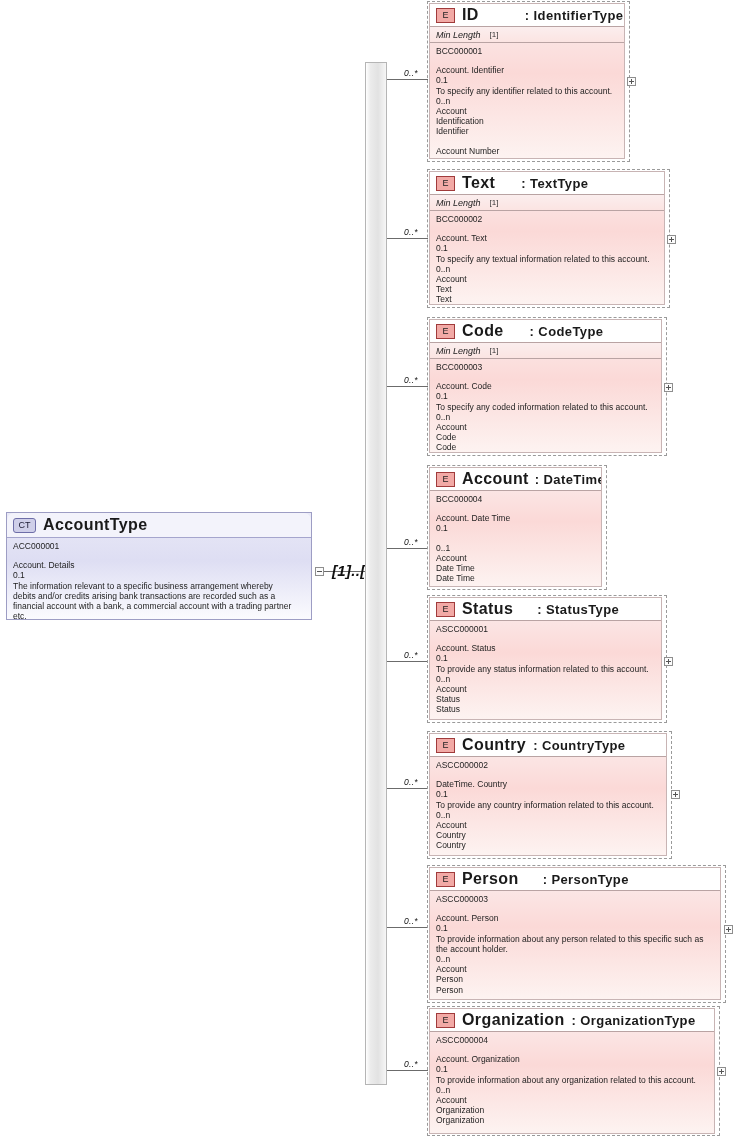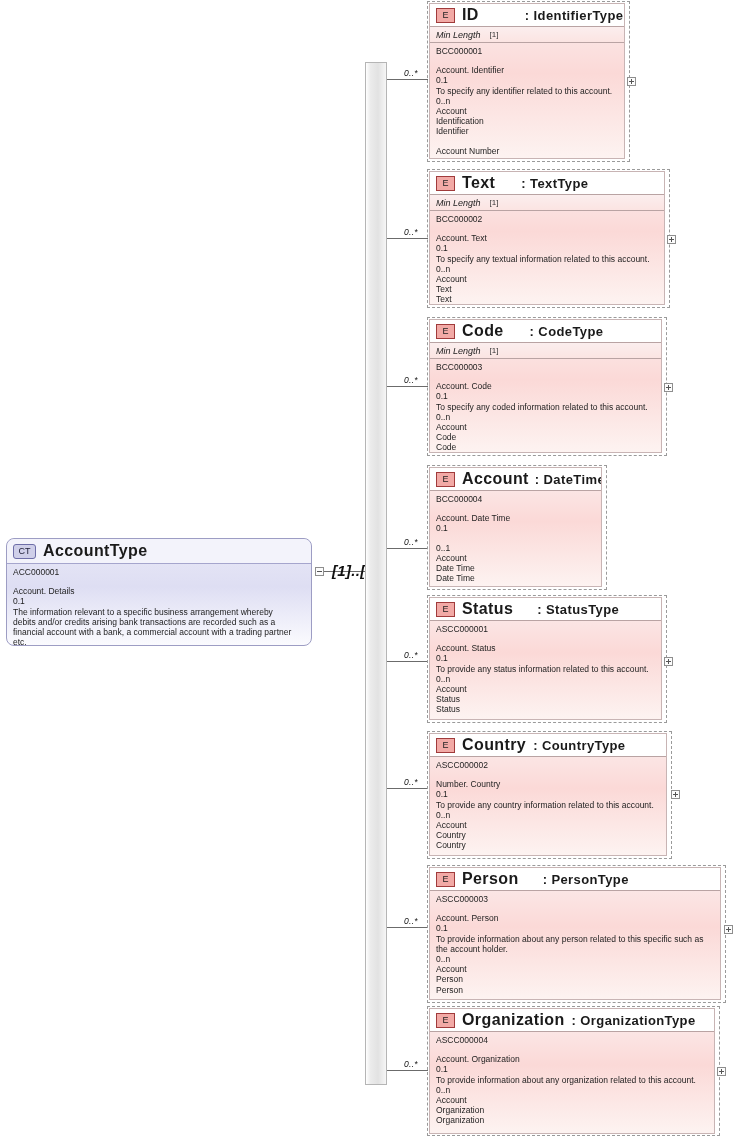--- a/index.html
+++ b/index.html
@@ -18,23 +18,22 @@
   }
 
   .nodebox{
     position:absolute;box-sizing:border-box;
     border:1px solid #c8b4b4;
     background:linear-gradient(to bottom,#fbeeee 0%,#fbd9d7 45%,#fdf3f1 100%);
     overflow:hidden;
   }
   .nodebox.ct{
     border:1px solid #9d9dc4;
-    border-radius:8px;
+    border-radius:0;
     background:linear-gradient(to bottom,#e9e9f7 0%,#dedef3 45%,#fbfbfe 100%);
-    margin-top:26px;
   }
 
   .hdr{
     position:relative;height:22px;
     background:#ffffff;
     border-bottom:1px solid #b9a3a3;
     display:flex;align-items:center;
     padding-left:6px;
   }
   .nodebox.ct .hdr{
@@ -287,21 +286,21 @@
   <div class="optframe" style="left:427px;top:731px;width:245px;height:128px;"></div>
   <div class="nodebox" style="left:429px;top:733px;width:238px;height:123px;">
     <div class="hdr">
       <span class="badge">E</span>
       <span class="nm">Country</span>
       <span class="ty" style="margin-left:7px;">: CountryType</span>
     </div>
     <div class="body">
       <div class="ln">ASCC000002</div>
       <div class="blank"></div>
-      <div class="ln">Number. Country</div>
+      <div class="ln">DateTime. Country</div>
       <div class="ln">0.1</div>
       <div class="ln">To provide any country information related to this account.</div>
       <div class="ln">0..n</div>
       <div class="ln">Account</div>
       <div class="ln">Country</div>
       <div class="ln">Country</div>
     </div>
   </div>
   <div class="tog plus" style="left:671px;top:790px;"></div>
 

